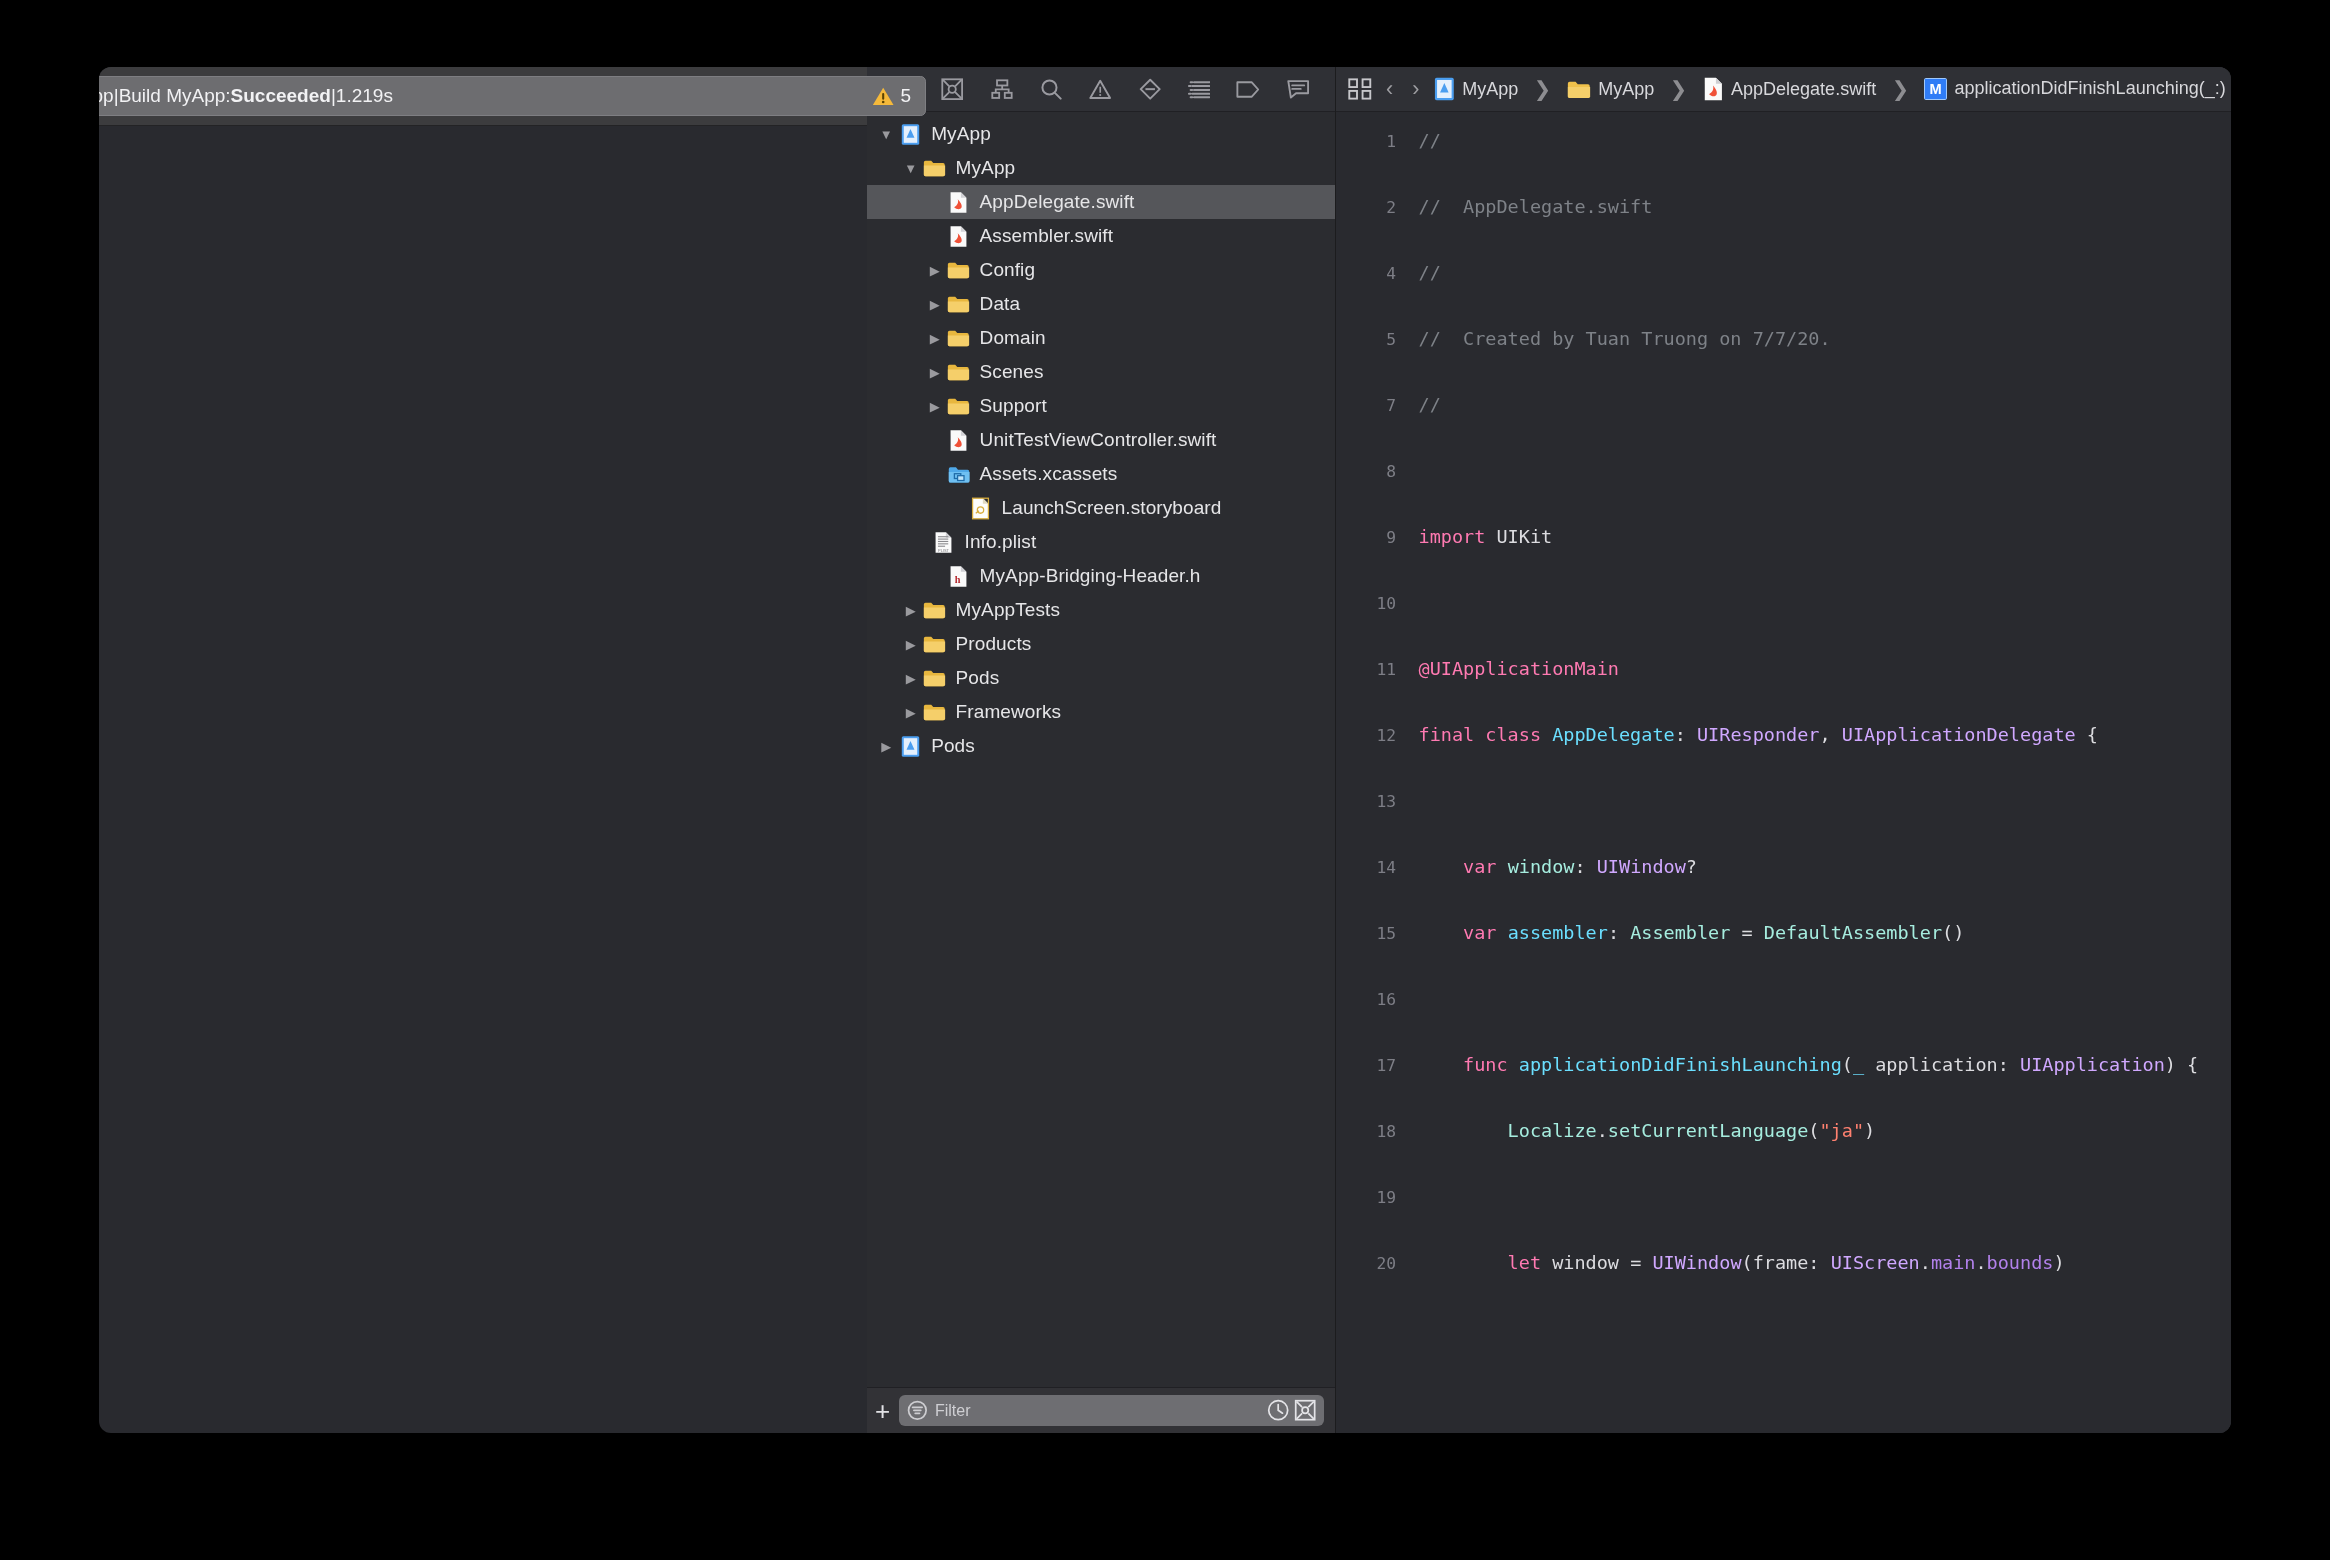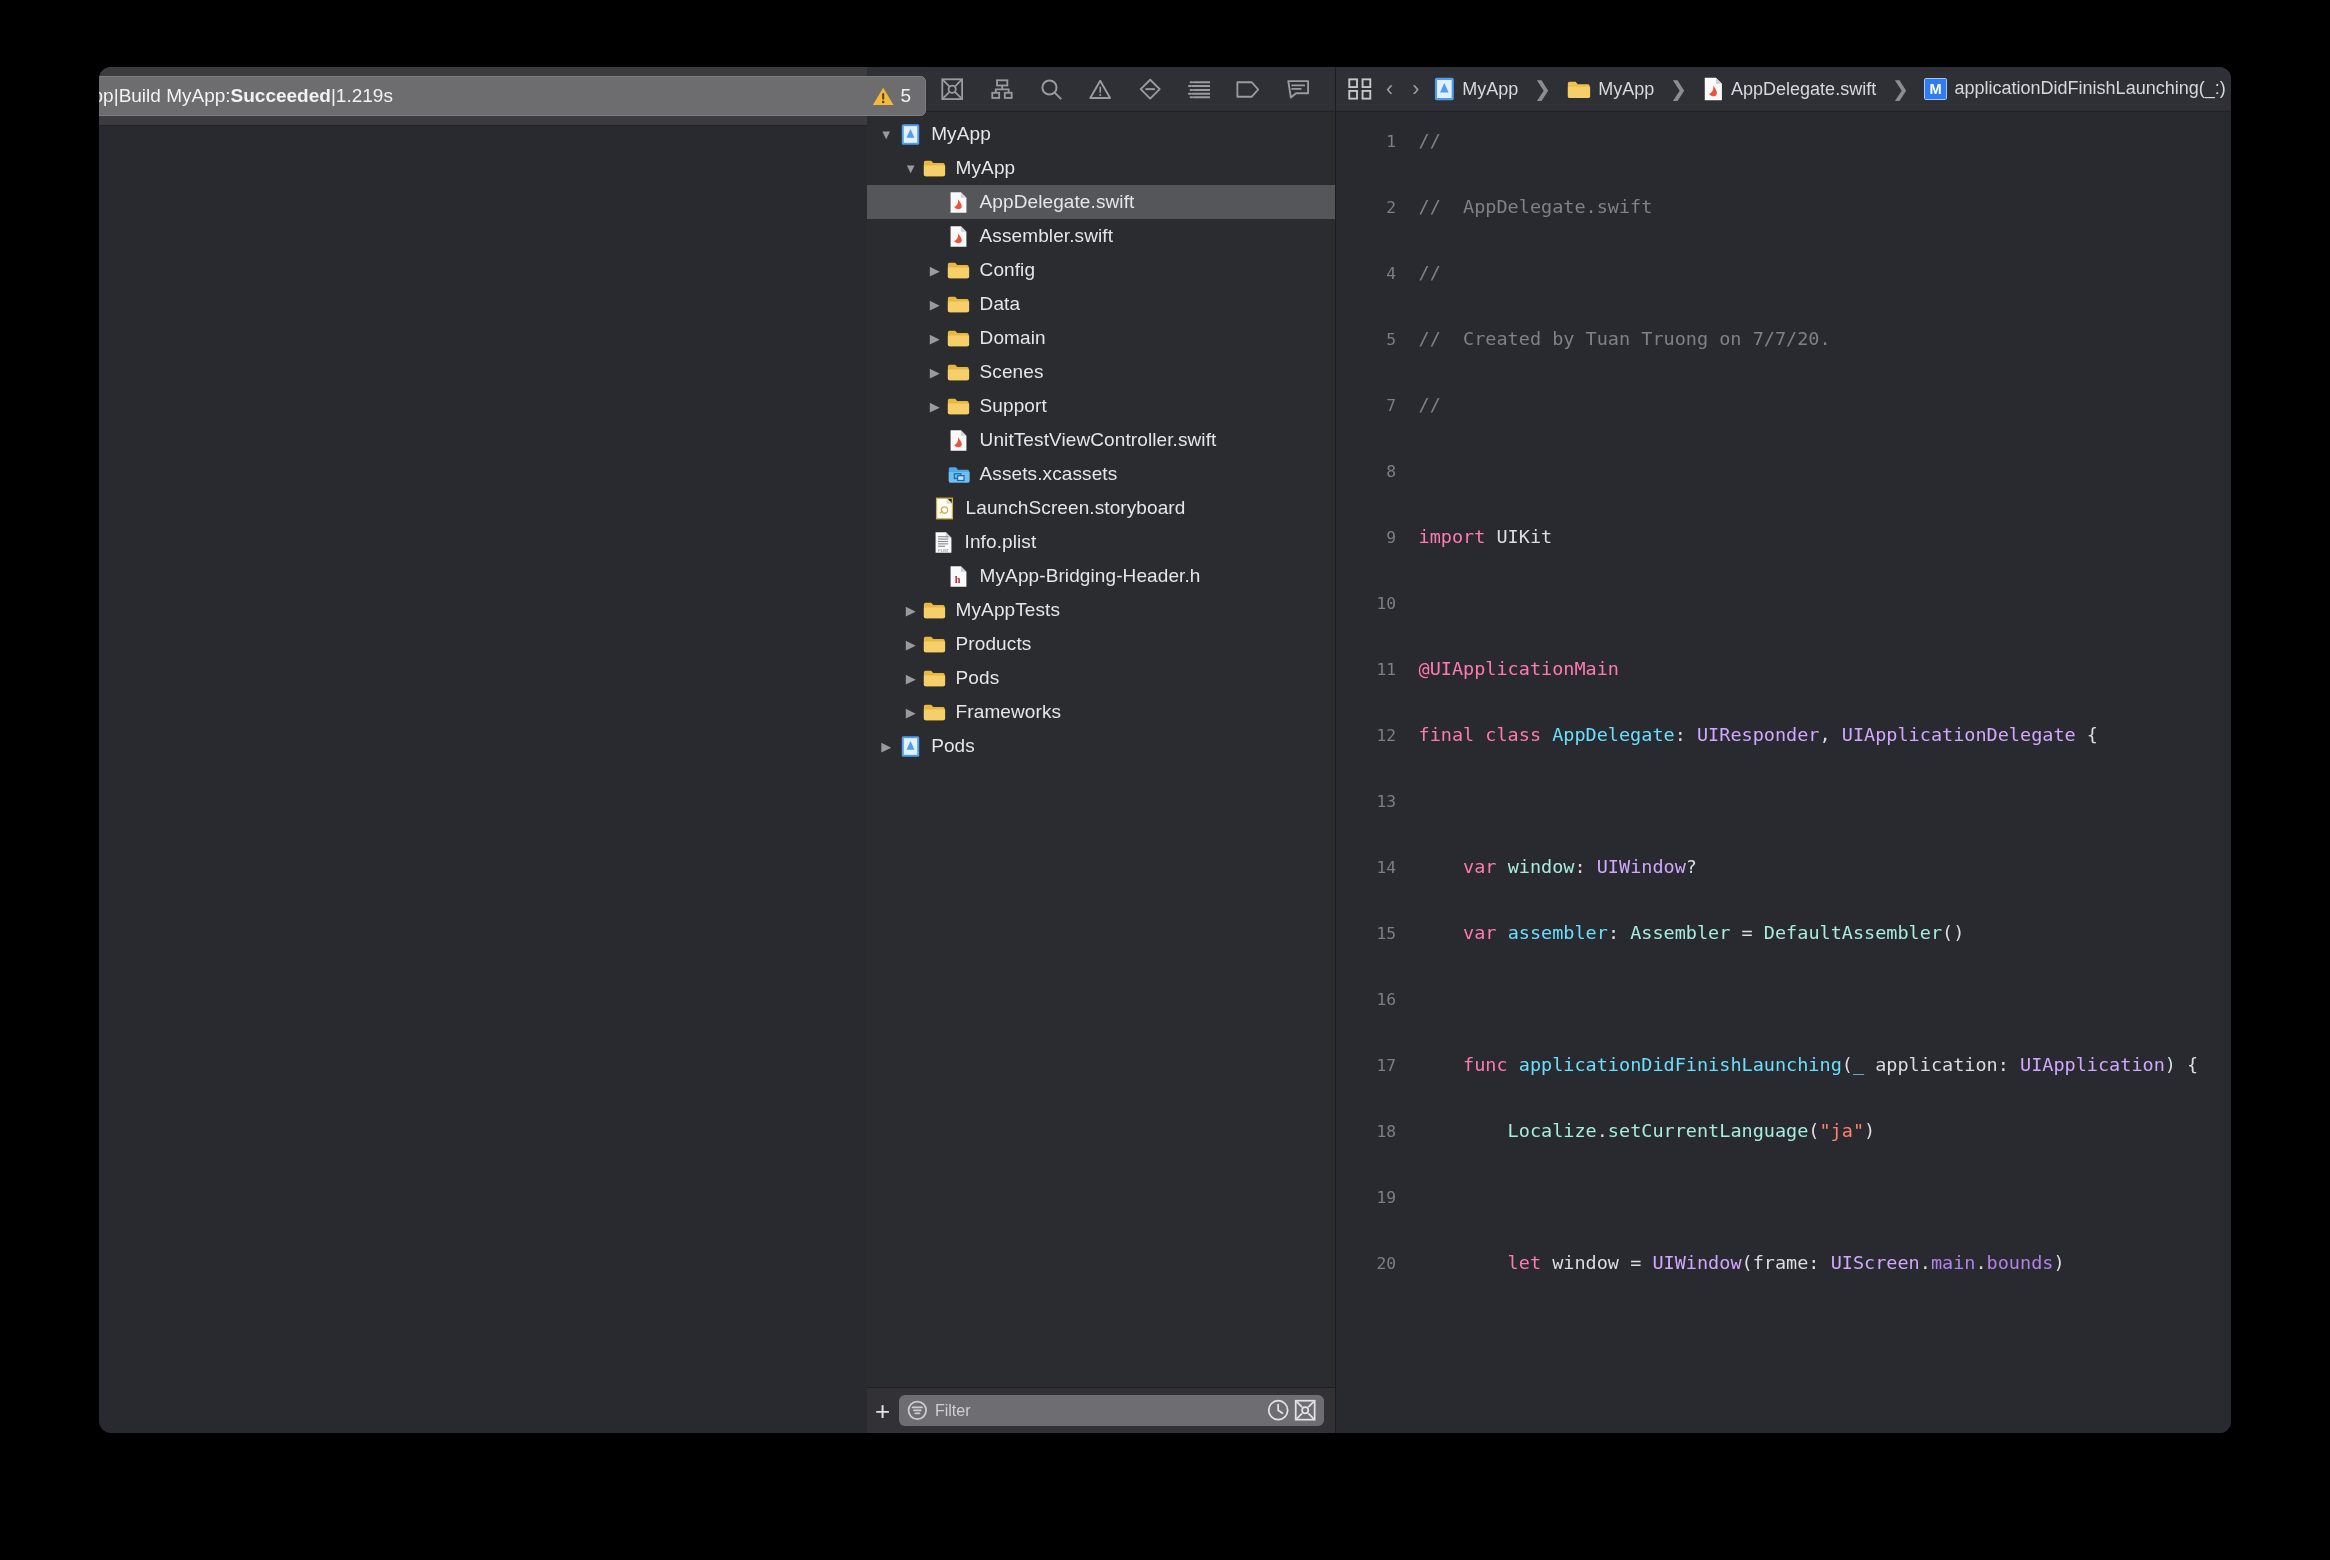--- a/index.html
+++ b/index.html
@@ -468,21 +468,21 @@
             <span class="t-icon">
               <svg width="22.4" height="19" viewBox="0 0 28 22">
                 <path d="M1 4a2 2 0 012-2h7l2.5 3h12a2 2 0 012 2v12a2 2 0 01-2 2H3a2 2 0 01-2-2z" fill="#4fa8e8"></path>
                 <path d="M1 8h26v11a2 2 0 01-2 2H3a2 2 0 01-2-2z" fill="#6fc0f2"></path>
                 <rect x="8" y="10" width="8" height="6" fill="none" stroke="#1f6ba8" stroke-width="1.6"></rect>
                 <rect x="12" y="12.5" width="8" height="6" fill="#bde4fb" stroke="#1f6ba8" stroke-width="1.6"></rect>
               </svg>
             </span>
             <span class="tree-label">Assets.xcassets</span>
           </div>
-          <div class="tree-row" style="padding-left: 43px;">
+          <div class="tree-row" style="padding-left: 43px; margin-left: 36px;">
             <span class="twisty"></span>
             <span class="t-icon">
               <svg width="19" height="23" viewBox="0 0 24 28">
                 <path d="M2 1h13l7 7v19H2z" fill="#fdfdfa"></path>
                 <path d="M15 1l7 7h-7z" fill="#e0d9c0"></path>
                 <rect x="2" y="1" width="20" height="26" fill="none" stroke="#d9ae3e" stroke-width="1.6"></rect>
                 <circle cx="12" cy="16" r="4" fill="none" stroke="#d9ae3e" stroke-width="1.6"></circle>
                 <path d="M6 20l4-3" stroke="#d9ae3e" stroke-width="1.6"></path>
               </svg>
             </span>

